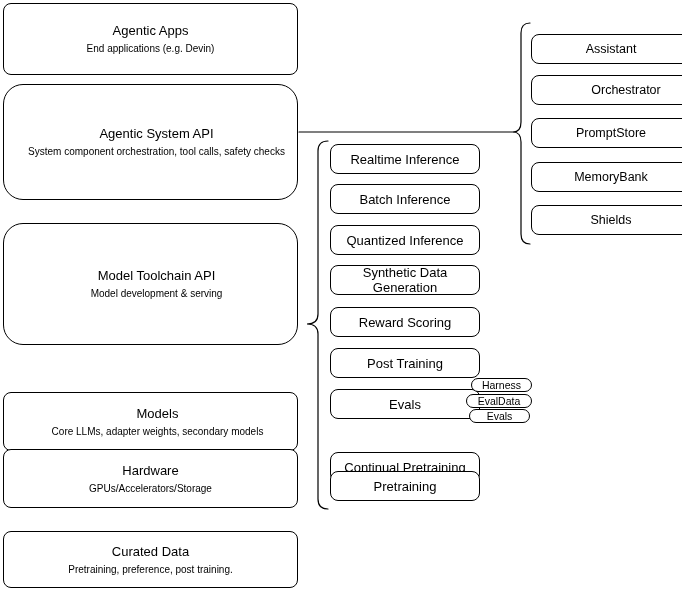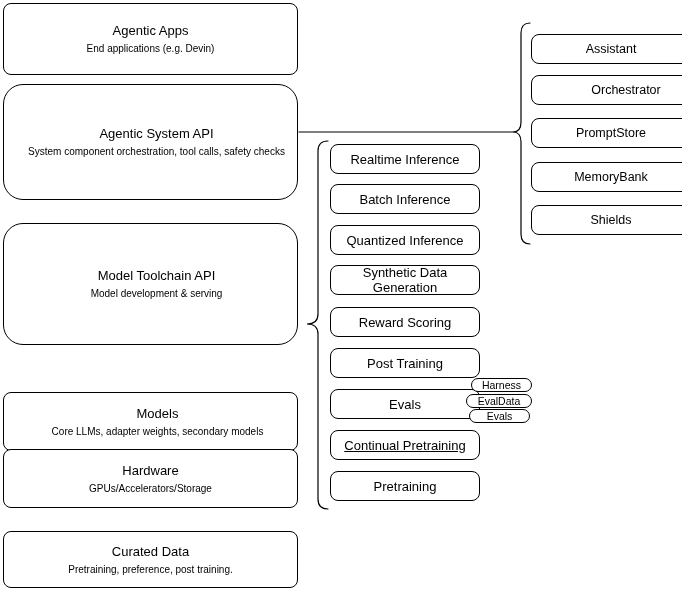--- a/index.html
+++ b/index.html
@@ -120,21 +120,21 @@
   </div>
   <div class="node mbox" style="top:307px;">
     <span>Reward Scoring</span>
   </div>
   <div class="node mbox" style="top:348px;">
     <span>Post Training</span>
   </div>
   <div class="node mbox" style="top:389px;">
     <span>Evals</span>
   </div>
-  <div class="node mbox" style="top:430px;text-decoration:underline;">
+  <div class="node mbox" style="top:452px;text-decoration:underline;">
     <span>Continual Pretraining</span>
   </div>
   <div class="node mbox" style="top:471px;">
     <span>Pretraining</span>
   </div>
 
   <div class="pill" style="left:471px;top:378px;width:61px;">
     <span>Harness</span>
   </div>
   <div class="pill" style="left:466px;top:394px;width:66px;">

